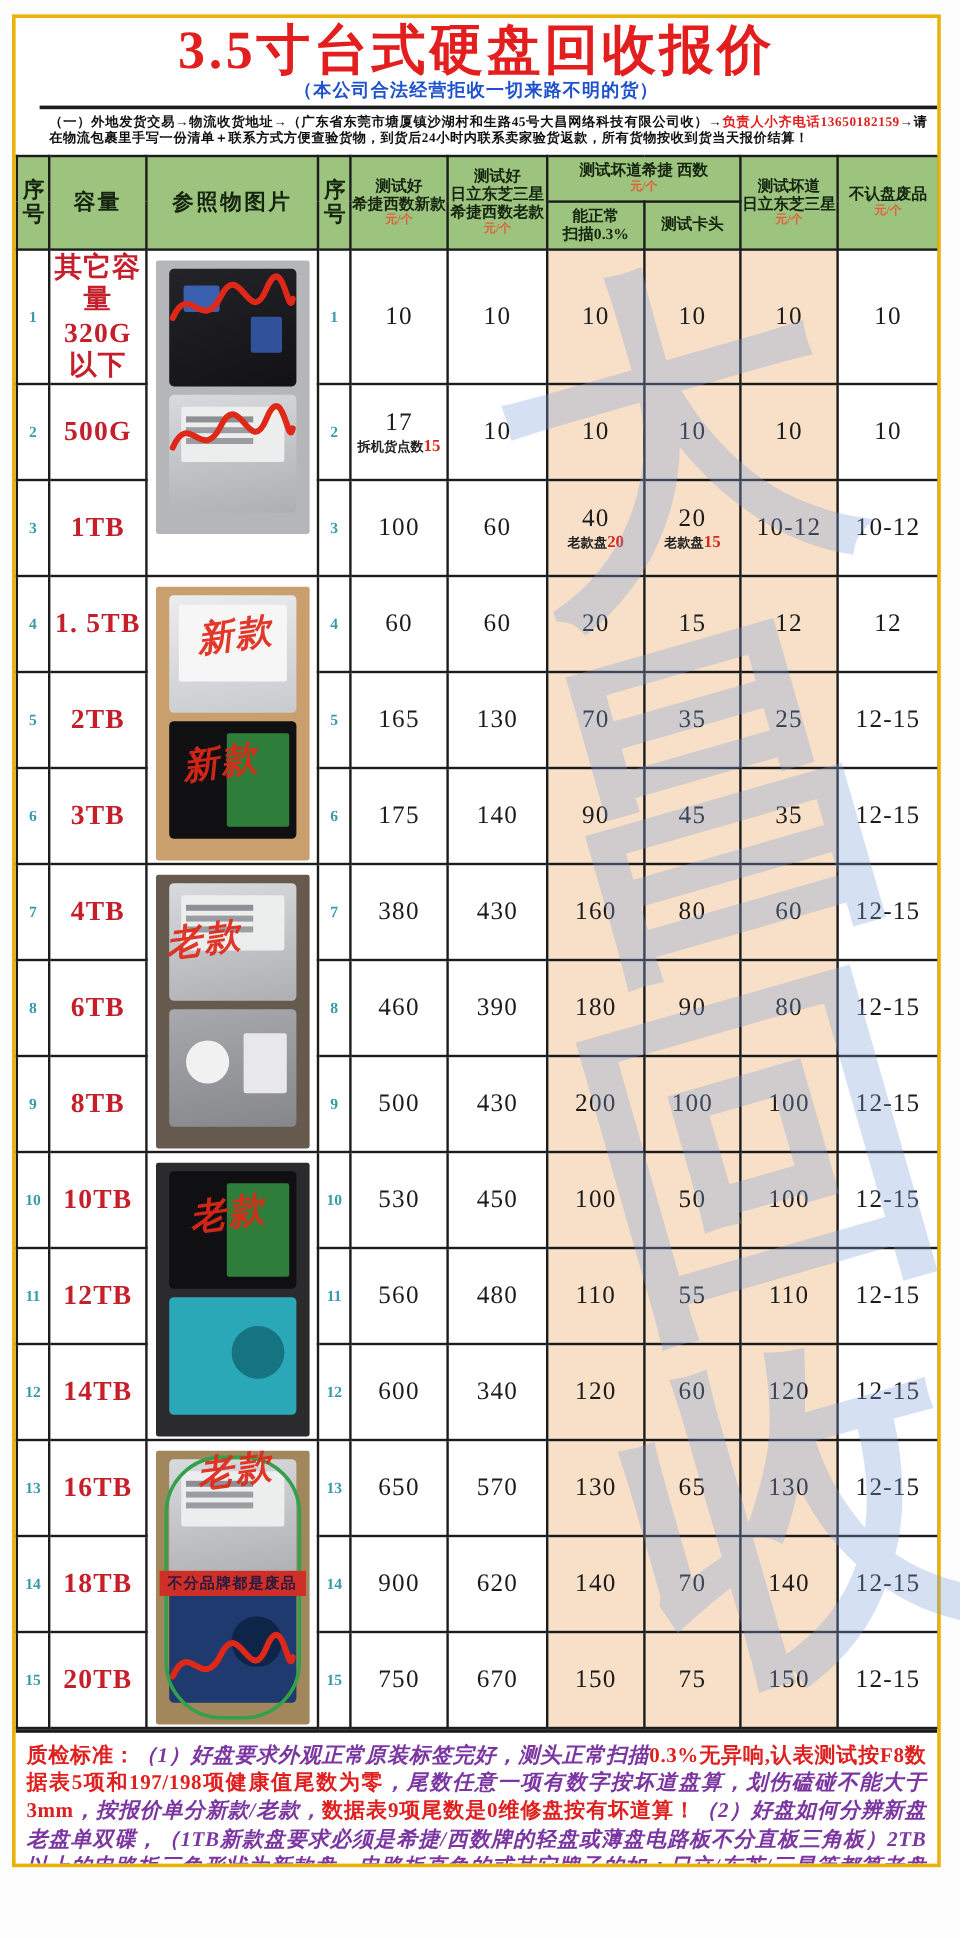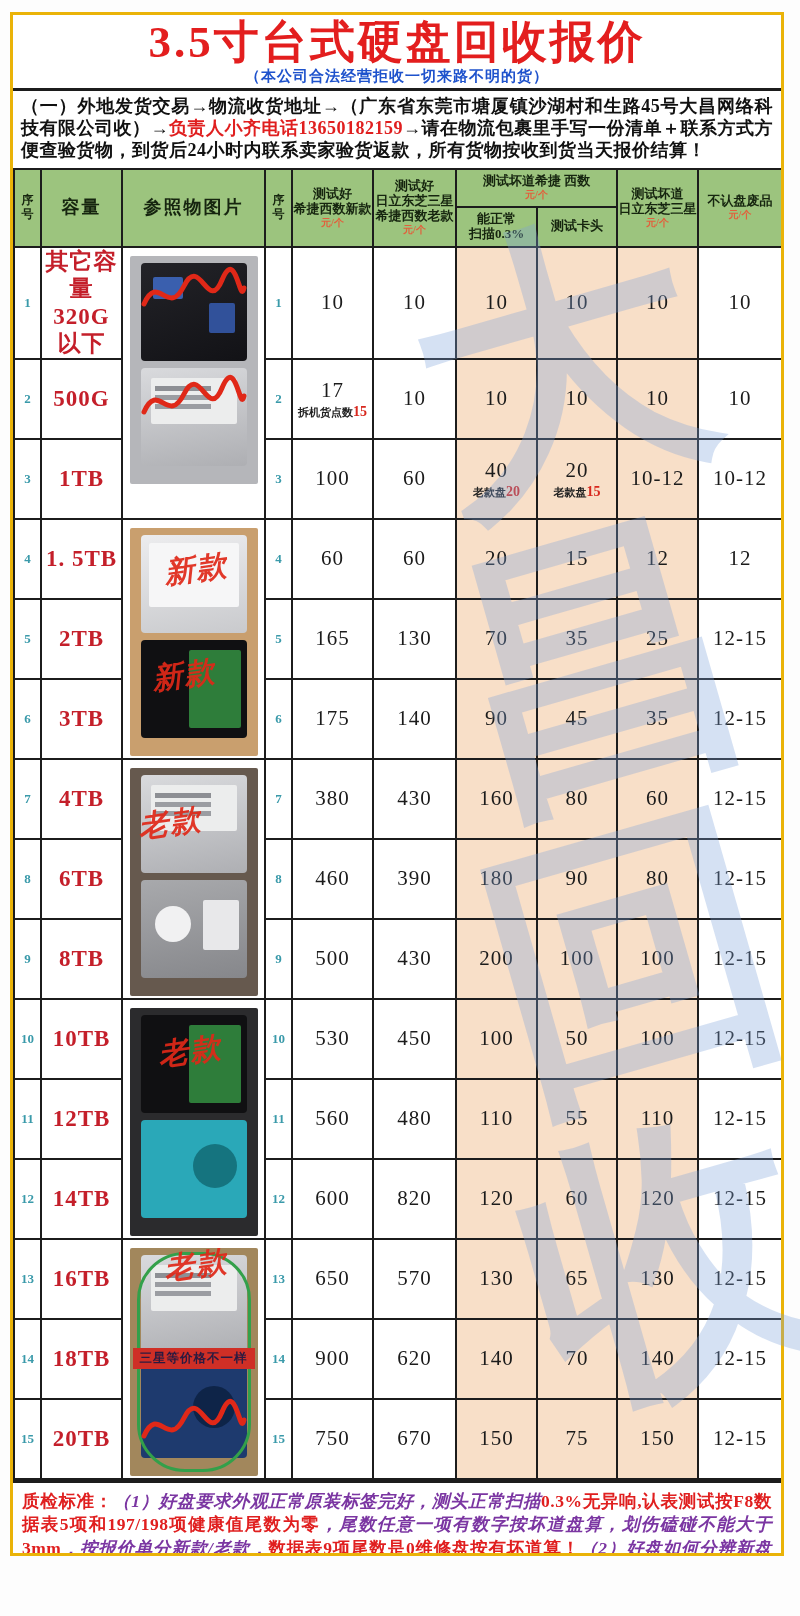--- a/index.html
+++ b/index.html
@@ -19,30 +19,30 @@
     text-align:center;font-size:45px;font-weight:bold;color:#e31e1e;
     letter-spacing:3px;margin-top:3px;line-height:1.1;
   }
   .subtitle{
     text-align:center;font-size:15px;font-weight:bold;color:#1e52cc;
     letter-spacing:1px;line-height:1.15;margin-bottom:3px;
   }
   
   .notice{
     border-top:3px solid #1c1c1c;
-    padding:5px 8px 6px 8px;font-size:18px;line-height:1.22;font-weight:600;
-    color:#111;text-align:justify;letter-spacing:.5px;
+    padding:5px 8px 6px 8px;font-size:11px;line-height:1.22;font-weight:600;
+    color:#111;text-align:justify;letter-spacing:.5px;margin-left:20px;
   }
   
   table{border-collapse:collapse;table-layout:fixed;width:768px;}
   th,td{border:2px solid #1c1c1c;padding:0;text-align:center;vertical-align:middle;box-sizing:border-box;}
   thead th{background:#9cc47e;color:#16250f;font-weight:bold;line-height:1.15;}
   th.h-main{font-size:13px;}
   th.h-big{font-size:18px;letter-spacing:2px;}
-  th.h-no{font-size:12px;line-height:1.1;padding:16px 4px;}
+  th.h-no{font-size:18px;line-height:1.1;padding:16px 4px;}
   .unit{display:block;color:#e2603c;font-size:10px;font-weight:bold;}
   tbody td{height:80px;background:#fff;}
   td.peach{background:#f8dfc8;}
   td.num{color:#3a9aaa;font-size:13px;font-weight:bold;}
   td.cap{color:#c41f2a;font-size:23px;font-weight:bold;white-space:pre-line;line-height:1.2;letter-spacing:1px;}
   td.val{font-size:21px;color:#1b1b1b;letter-spacing:1px;}
   .note{display:block;font-size:11px;letter-spacing:0;line-height:1;margin-top:2px;color:#222;font-weight:bold;}
   .note b{color:#d8281e;font-size:14px;font-weight:bold;}
   td.photo-cell{vertical-align:top;background:#fff;}
   
@@ -333,40 +333,40 @@
             <td class="val peach">110</td>
             <td class="val peach">55</td>
             <td class="val peach">110</td>
             <td class="val">12-15</td>
           </tr>
           <tr>
             <td class="num">12</td>
             <td class="cap">14TB</td>
             <td class="num">12</td>
             <td class="val">600</td>
-            <td class="val">820</td>
+            <td class="val">340</td>
             <td class="val peach">120</td>
             <td class="val peach">60</td>
             <td class="val peach">120</td>
             <td class="val">12-15</td>
           </tr>
           <tr>
             <td class="num">13</td>
             <td class="cap">16TB</td>
             <td class="photo-cell" rowspan="3">
               <div class="photo" style="background:#a2875c">
                 <div class="drv silver">
                   <i class="plate"></i>
                   <i class="bar"></i>
                 </div>
                 <div class="drv pcbb">
                   <i class="disc navy"></i>
                 </div>
                 <div class="ph-label" style="top:2px;left:34px">老款</div>
-                <div class="ph-banner">三星等价格不一样</div>
+                <div class="ph-banner">不分品牌都是废品</div>
                 <div class="ph-outline"></div>
                 <svg class="scribble" style="top:150px" viewBox="0 0 110 60">
                   <path d="M6,38 C20,6 30,52 46,20 S70,48 84,14 102,40 106,22" stroke="#e02818" stroke-width="5" fill="none" stroke-linecap="round"></path>
                 </svg>
               </div>
             </td>
             <td class="num">13</td>
             <td class="val">650</td>
             <td class="val">570</td>
             <td class="val peach">130</td>

